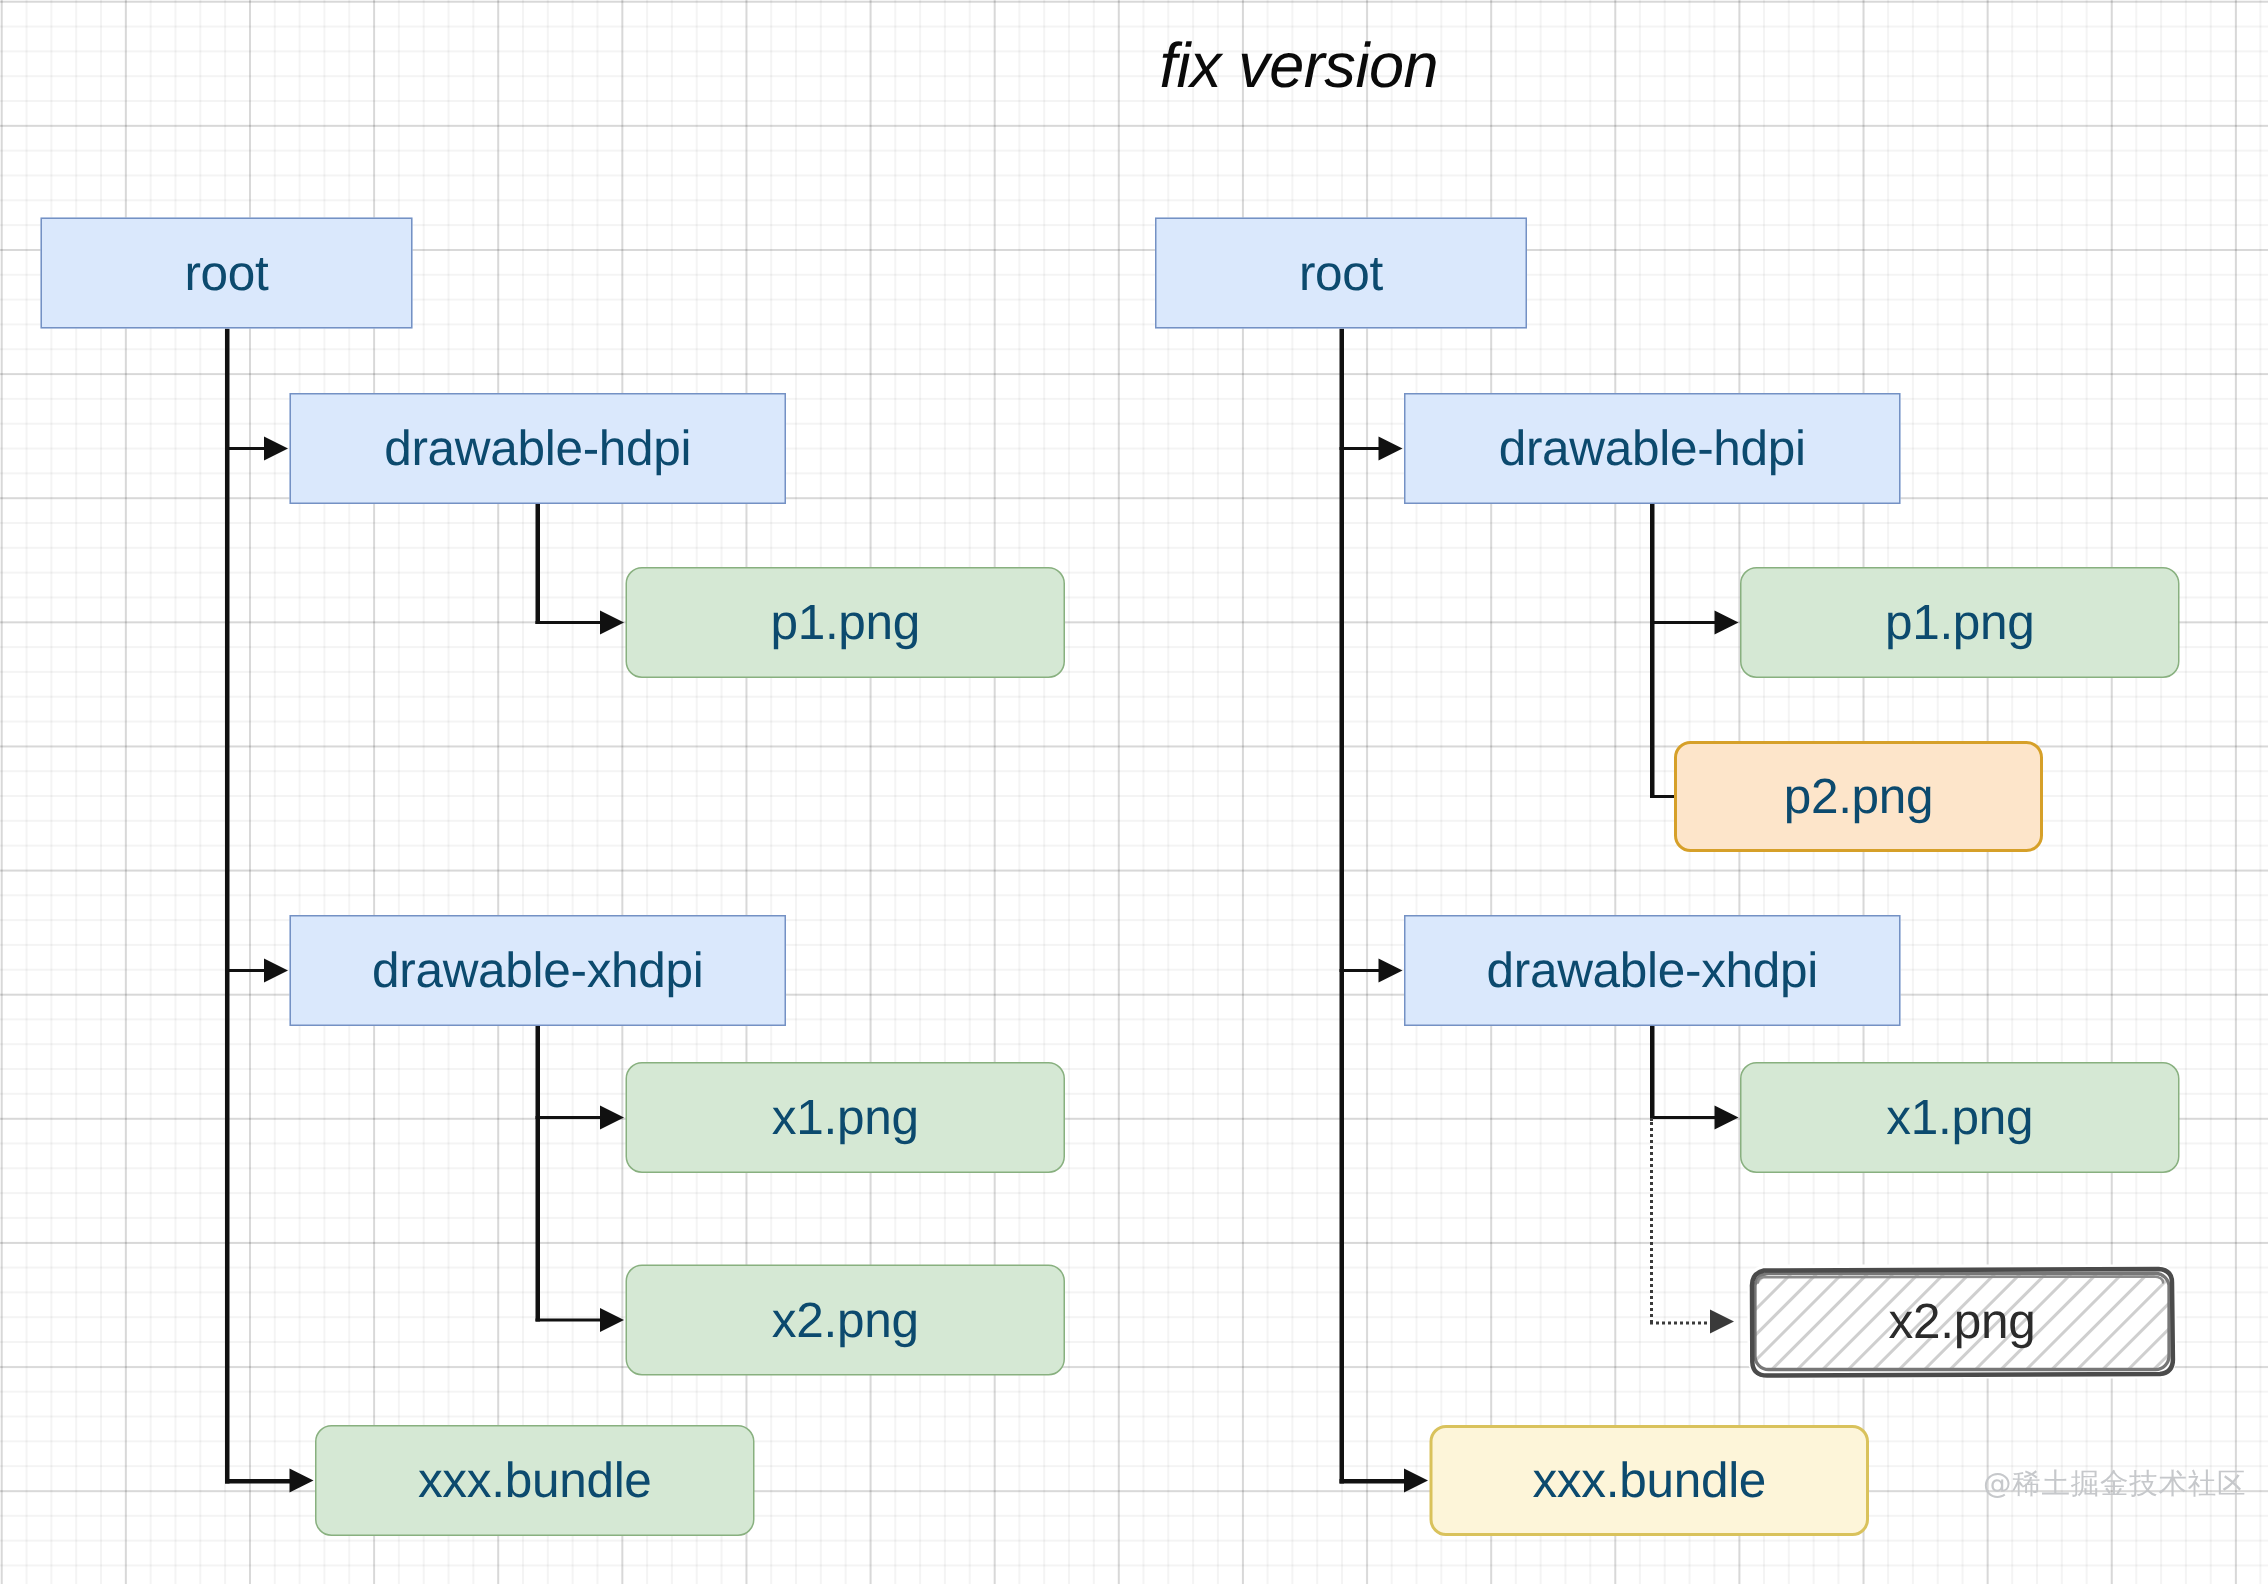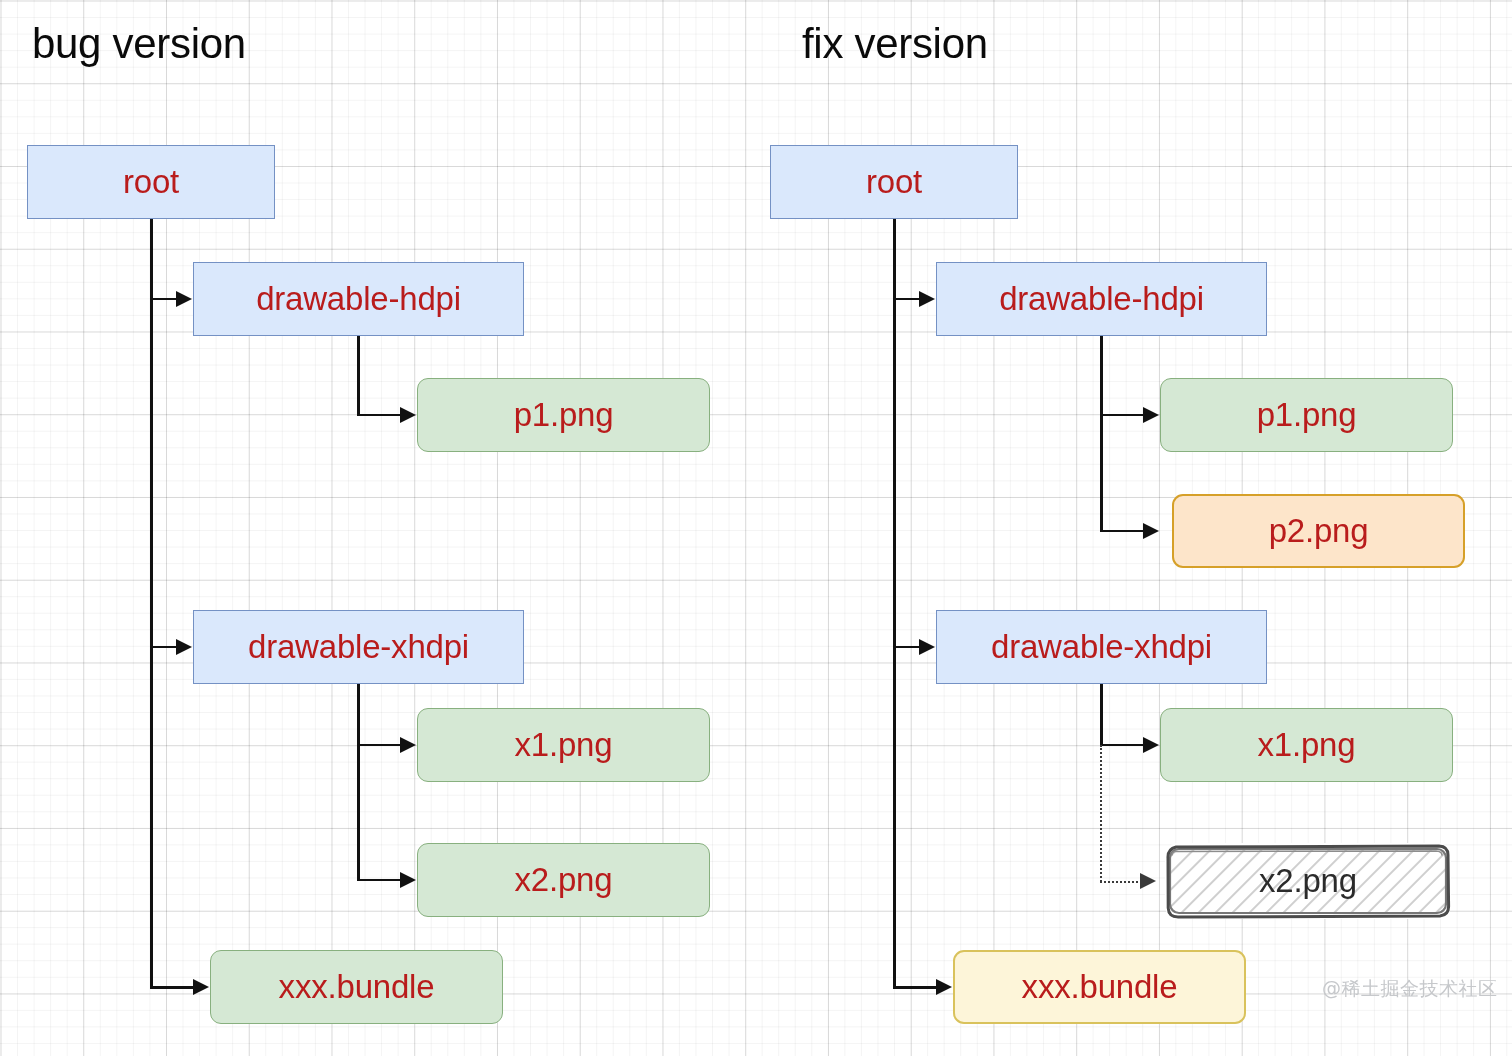--- a/index.html
+++ b/index.html
@@ -34,21 +34,21 @@
     white-space: nowrap;
     font-weight: 400;
   }
   .node {
     position: absolute;
     box-sizing: border-box;
     display: flex;
     align-items: center;
     justify-content: center;
     font-size: 33px;
-    color: #b91c1c;
+    color: #0c4a6e;
     letter-spacing: -0.2px;
     white-space: nowrap;
   }
   .node-folder {
     background: #dae8fc;
     border: 1.6px solid #7491c4;
     border-radius: 0px;
   }
   .node-file {
     background: #d5e8d4;
@@ -118,22 +118,21 @@
     letter-spacing: 0.5px;
     white-space: nowrap;
     font-family: "DejaVu Sans", sans-serif;
   }
 </style>
 </head>
 <body>
 
 <div id="canvas">
 
-  <div class="title" style="left:32px; top:20px;">bug version</div>
-  <div class="title" style="left:802px; top:20px;">fix version</div>
+  <div class="title" style="left:773px; top:20px;font-style:italic;">fix version</div>
 
   <div class="vline" style="left:150px; top:219px; height:770px;"></div>
 
   <div class="hline" style="left:150px; top:297.7px; width:28px;"></div>
   <div class="arrowhead" style="left:176px; top:290.5px;"></div>
 
   <div class="hline" style="left:150px; top:645.7px; width:28px;"></div>
   <div class="arrowhead" style="left:176px; top:638.5px;"></div>
 
   <div class="hline" style="left:150px; top:986.4px; width:45px;"></div>
@@ -204,21 +203,21 @@
   </div>
 
   <div class="node node-folder" style="left:936px; top:262px; width:331px; height:74px;">
     <span>drawable-hdpi</span>
   </div>
 
   <div class="node node-file" style="left:1160px; top:378px; width:293px; height:74px;">
     <span>p1.png</span>
   </div>
 
-  <div class="node node-new" style="left:1172px; top:494px; width:293px; height:74px;">
+  <div class="node node-new" style="left:1116px; top:494px; width:246px; height:74px;">
     <span>p2.png</span>
   </div>
 
   <div class="node node-folder" style="left:936px; top:610px; width:331px; height:74px;">
     <span>drawable-xhdpi</span>
   </div>
 
   <div class="node node-file" style="left:1160px; top:708px; width:293px; height:74px;">
     <span>x1.png</span>
   </div>

